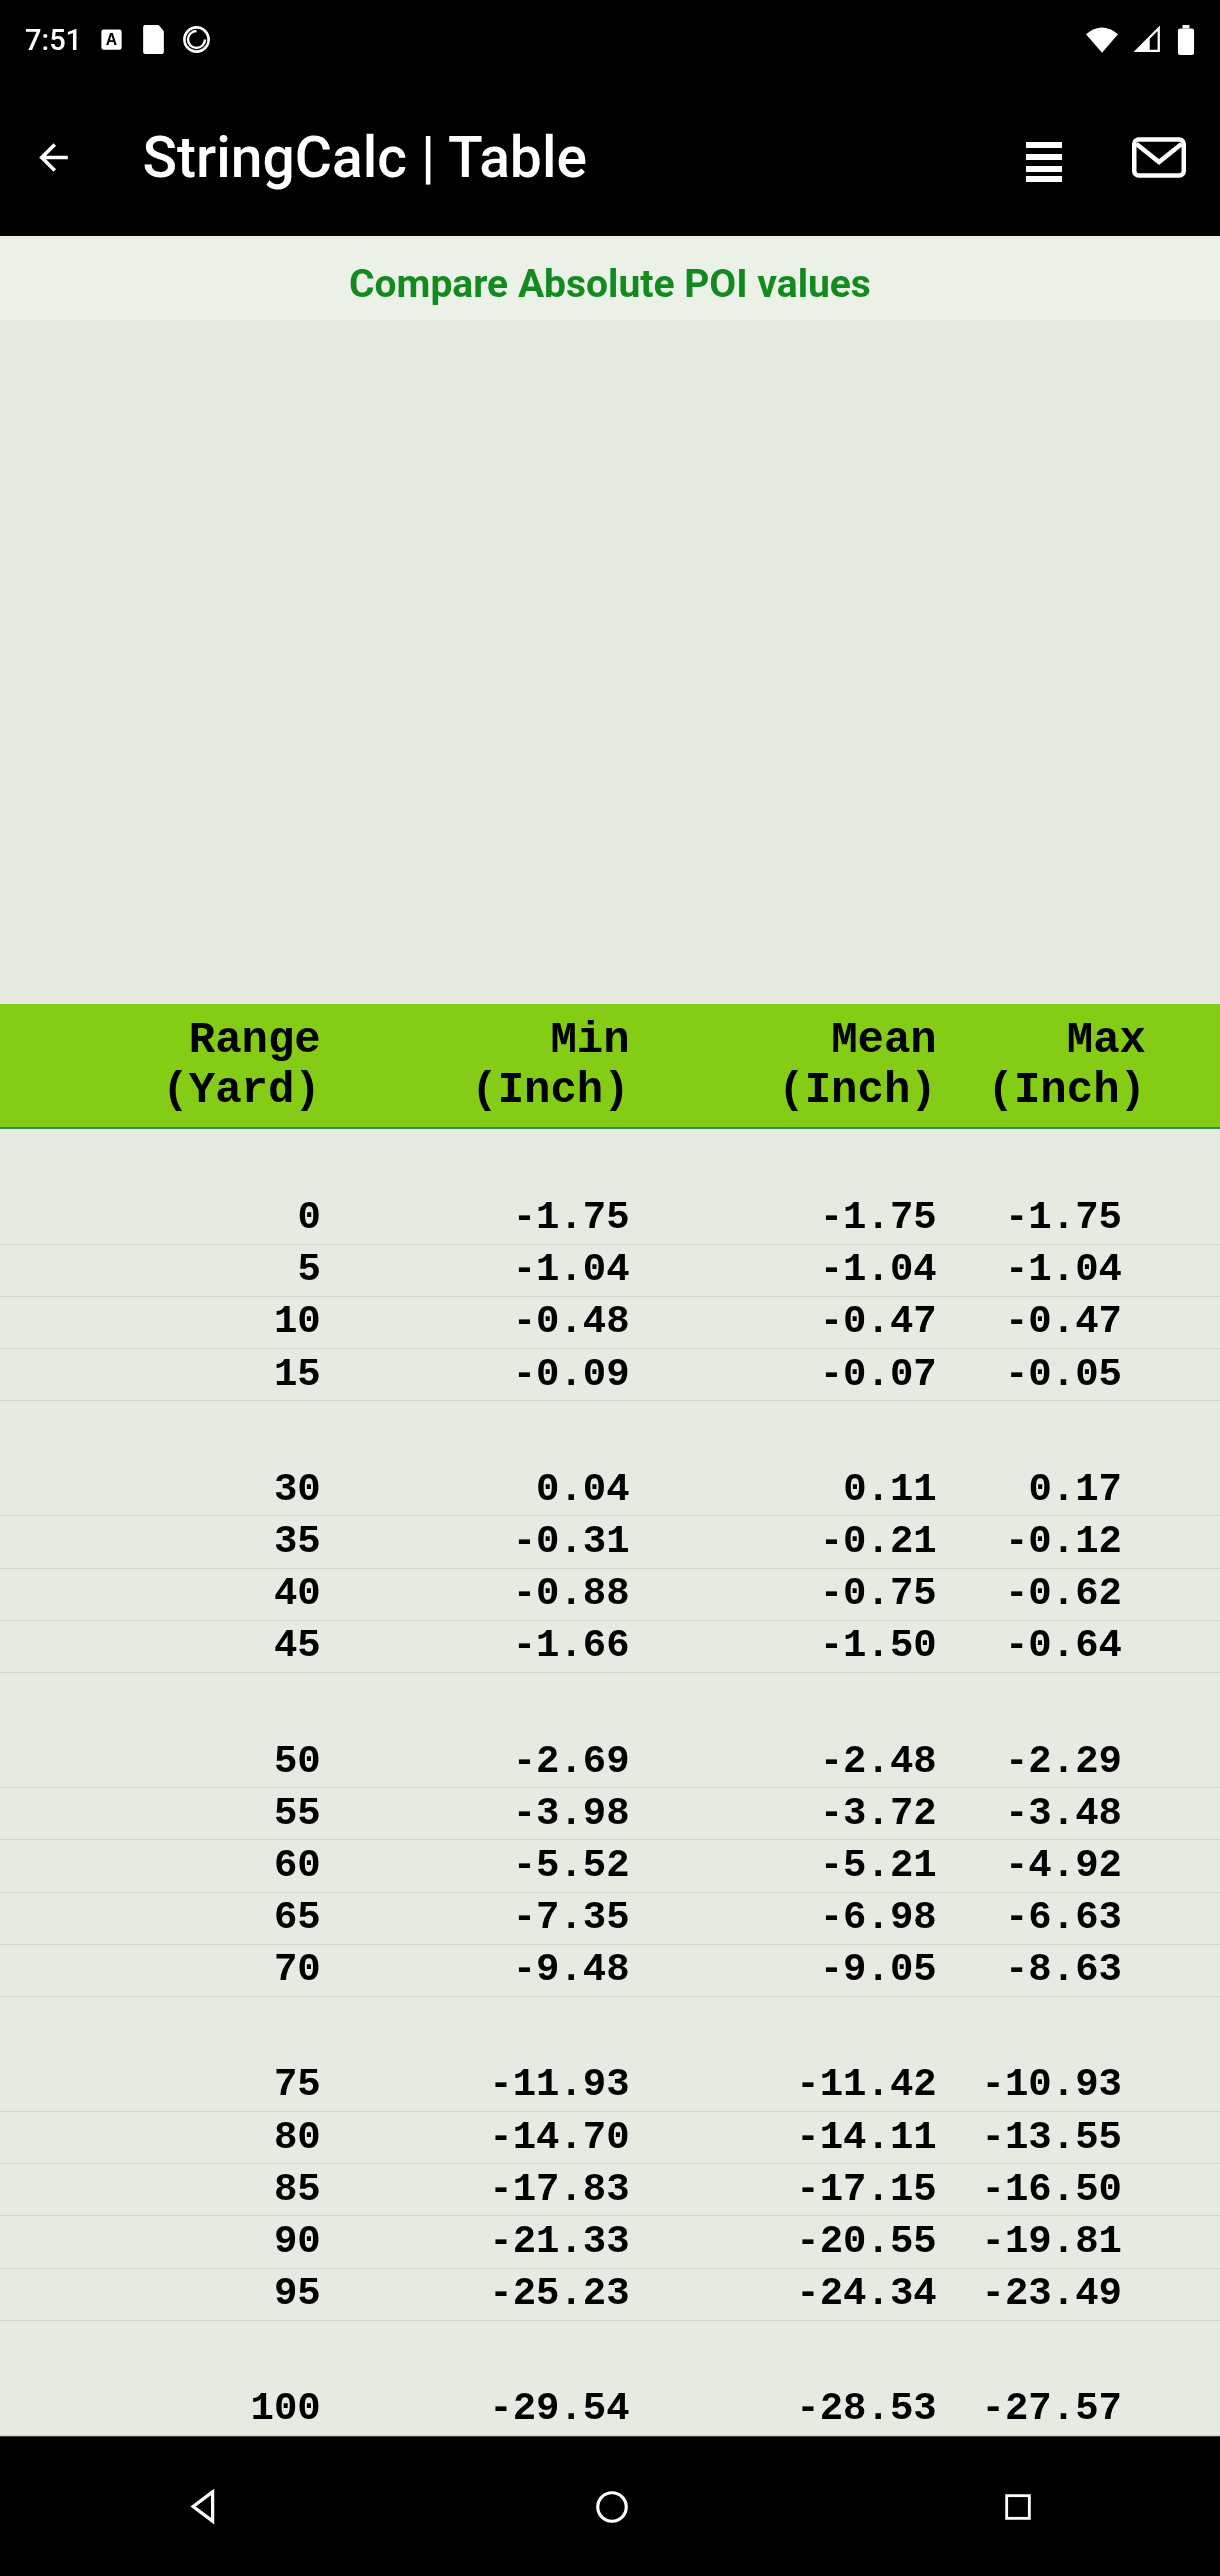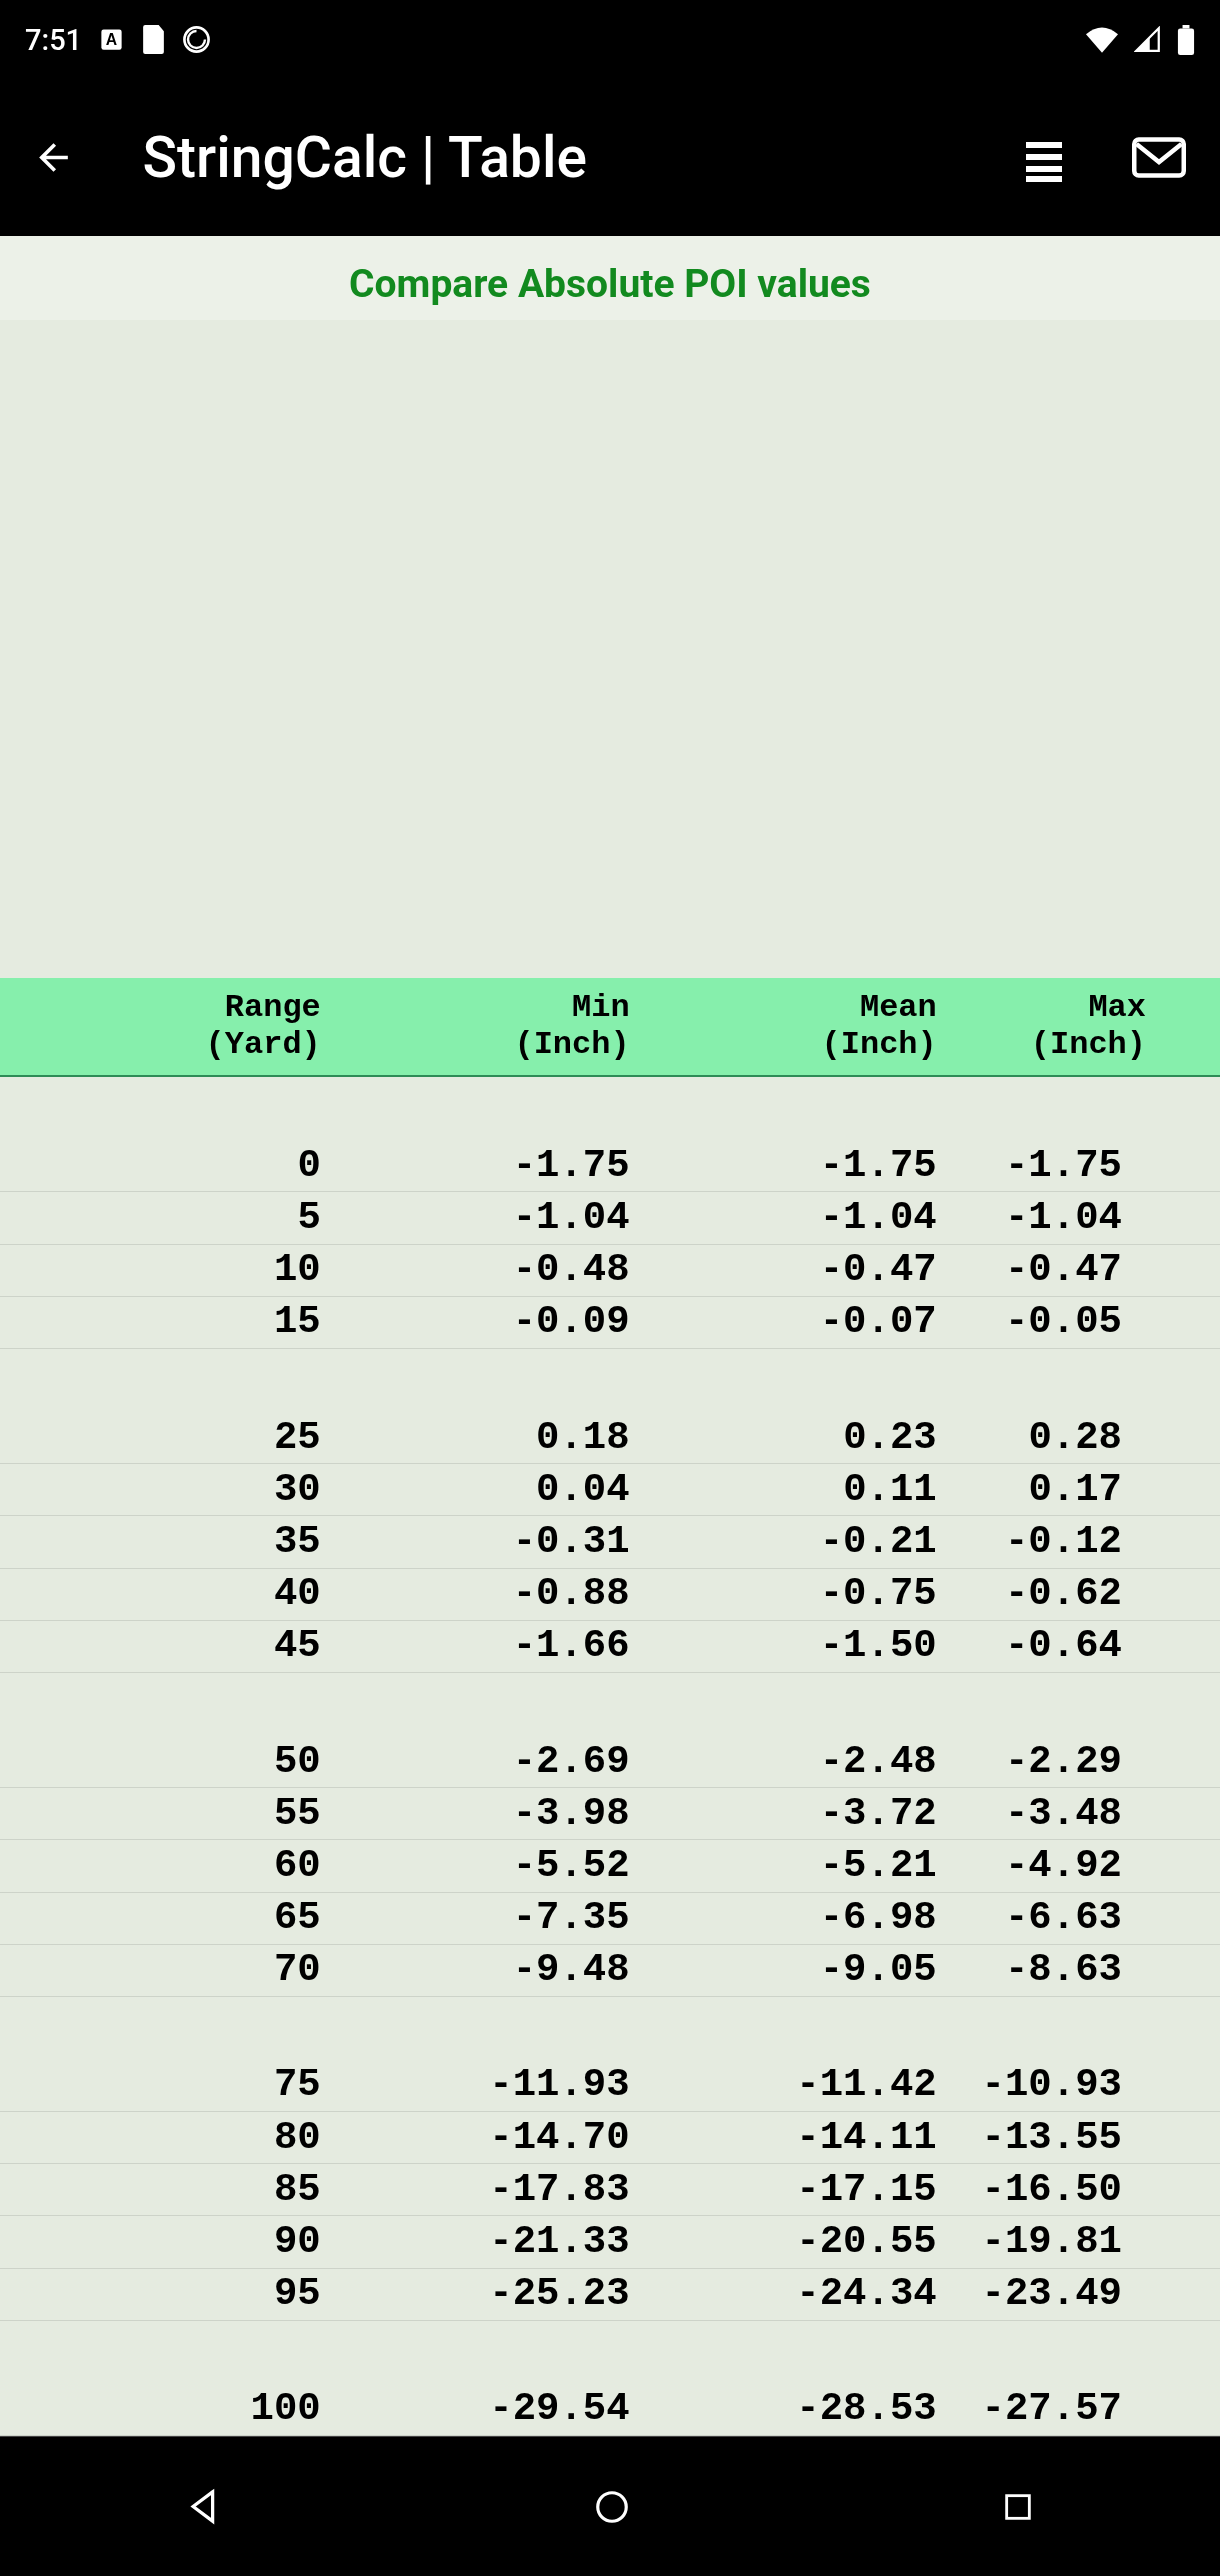--- a/index.html
+++ b/index.html
@@ -88,24 +88,24 @@
     padding-bottom: 12.5px;
     background: #ecf1e8;
   }
 
   table {
     width: 100%;
     border-collapse: collapse;
     table-layout: fixed;
   }
   thead th {
-    background: #86efac;
+    background: #84cc16;
     font-family: "Courier New", monospace;
     font-weight: 700;
-    font-size: 32px;
+    font-size: 44px;
     text-align: right;
     padding: 10.7px 10.7px 12.5px 3.6px;
     border-bottom: 2.7px solid #2e8b57;
     color: #000;
   }
   thead th .unit {
     display: block;
   }
   thead th:first-child { width: 26%; padding-right: 12.5px; }
   thead th:last-child  { padding-right: 74px;}
@@ -264,26 +264,20 @@
           <tr>
             <td>15</td>
             <td>-0.09</td>
             <td>-0.07</td>
             <td>-0.05</td>
           </tr>
           <tr class="spacer">
             <td colspan="4"></td>
           </tr>
           <tr>
-            <td>25</td>
-            <td>0.18</td>
-            <td>0.23</td>
-            <td>0.28</td>
-          </tr>
-          <tr>
             <td>30</td>
             <td>0.04</td>
             <td>0.11</td>
             <td>0.17</td>
           </tr>
           <tr>
             <td>35</td>
             <td>-0.31</td>
             <td>-0.21</td>
             <td>-0.12</td>

